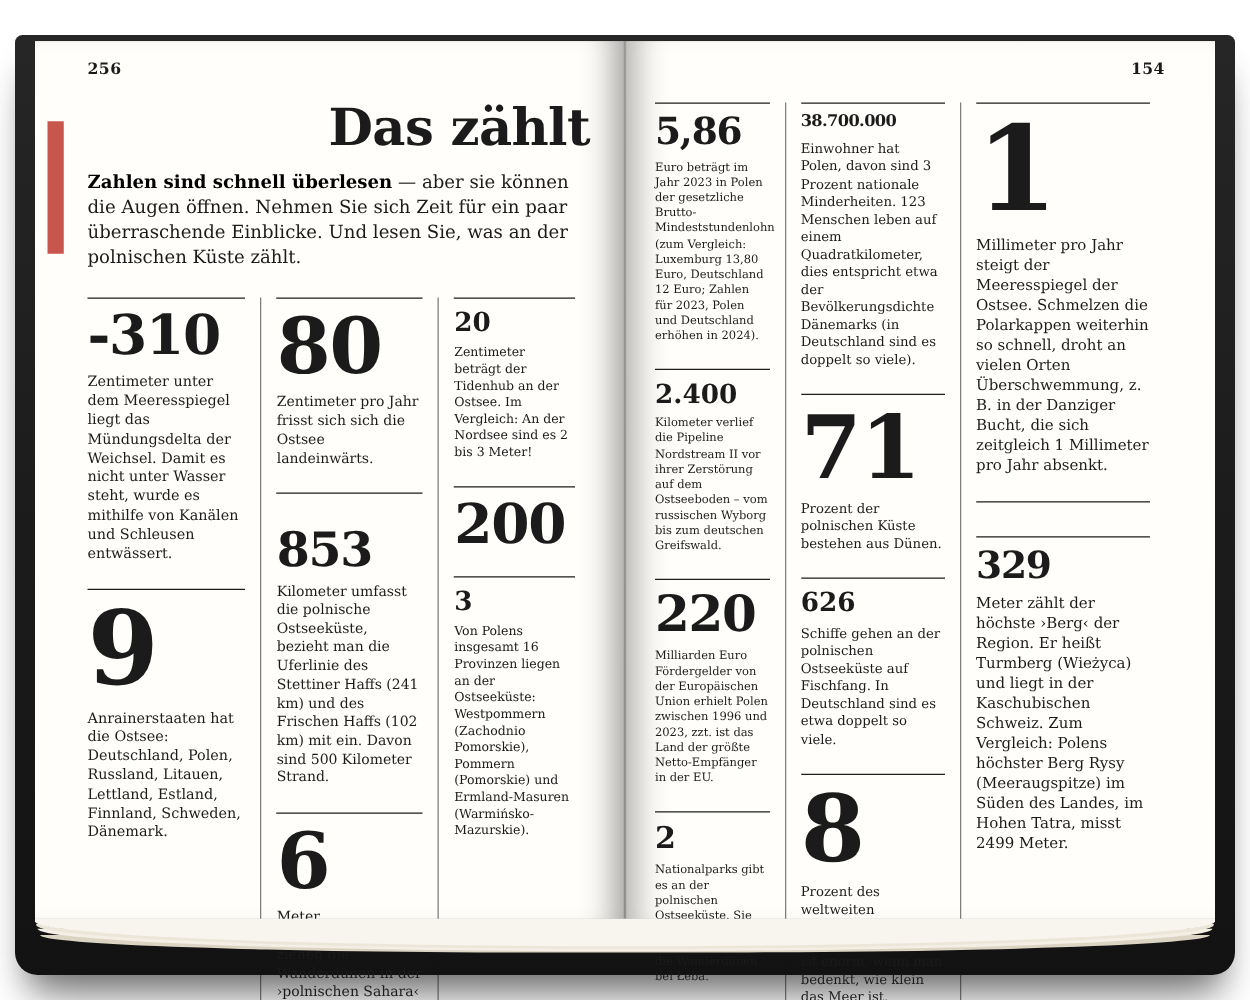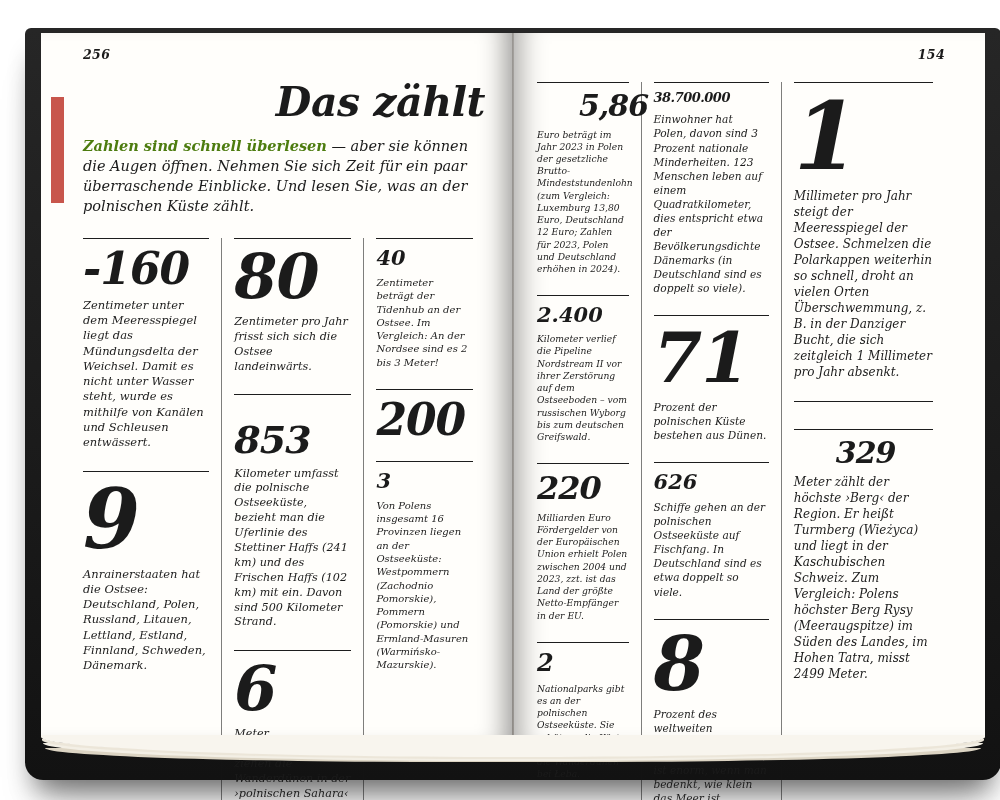--- a/index.html
+++ b/index.html
@@ -1,43 +1,43 @@
 <!DOCTYPE html>
 <html lang="de"><head>
 <meta charset="utf-8">
 <style>
   html,body{margin:0;padding:0;width:1000px;height:800px;background:#ffffff;overflow:hidden;}
   body{font-family:"DejaVu Serif","Liberation Serif",serif;color:#1b1b1b;position:relative;}
 
   
-  .book{position:absolute;left:25px;top:28px;width:976px;height:752px;
+  .book{position:absolute;left:12px;top:28px;width:976px;height:752px;
         background:linear-gradient(#262626,#121212);
         border-radius:6px 6px 18px 18px;
-        box-shadow:0 20px 26px -10px rgba(0,0,0,.45), 0 34px 38px -18px rgba(0,0,0,.25);font-style:italic;}
+        box-shadow:0 20px 26px -10px rgba(0,0,0,.45), 0 34px 38px -18px rgba(0,0,0,.25);}
   .spread{position:absolute;left:16px;right:16px;top:5px;height:702px;display:flex;background:#fffefb;}
   .page{flex:1;position:relative;background:#fffefb;min-width:0;}
   .page-left{box-shadow:inset -28px 0 26px -20px rgba(0,0,0,.40);}
   .page-right{box-shadow:inset 28px 0 26px -20px rgba(0,0,0,.34);}
   .gutter{position:absolute;left:50%;top:0;bottom:0;width:2px;margin-left:-1px;
           background:linear-gradient(rgba(40,30,20,.45),rgba(40,30,20,.6));opacity:.45;}
   .page-stack{position:absolute;left:16px;right:16px;top:707px;height:22px;background:#f8f5ee;
           border-radius:0 0 50% 50% / 0 0 20px 20px;
           box-shadow:0 3px 0 -1px #ece6d9, 0 6px 0 -2px #f3efe5, 0 9px 0 -4px #dcd4c3;}
 
   
   .inner{position:absolute;inset:0;}
   .inner-left{padding:14px 28px 0 42px;}
   .inner-right{padding:14px 40px 0 24px;}
   .pagenum{font-size:12.5px;font-weight:700;letter-spacing:.4px;}
   .pagenum-right{text-align:right;}
 
   .title{font-size:41px;font-weight:700;margin:16px 0 10px;letter-spacing:-.5px;text-align:right;}
   .redbar{position:absolute;left:10px;top:64px;width:13px;height:106px;background:#c8564c;}
   .intro{font-size:14.5px;line-height:1.38;margin:0;width:402px;}
-  .intro .lead{color:#4d7c0f;font-weight:700;}
+  .intro .lead{color:#000000;font-weight:700;}
 
   .cols{display:flex;margin-top:22px;align-items:stretch;}
   .col{padding:0 12px;border-left:1px solid rgba(20,20,20,.55);min-width:0;}
   .col:first-child{padding-left:0;border-left:none;}
   .cols-right{margin-top:20px;}
 
   
   .plc1{width:136px;font-size:11.5px;}
   .plc2{width:126px;font-size:11.2px;}
   .plc3{width:104px;font-size:10px;}
@@ -46,24 +46,24 @@
   .prc3{width:152px;font-size:12px;}
 
   .stat{border-top:1.4px solid #1d1d1d;padding-top:7px;margin-bottom:20px;}
   .num{font-weight:700;line-height:.95;margin:2px 0 8px;letter-spacing:-1px;}
   .desc{margin:0;line-height:1.33;hyphens:auto;-webkit-hyphens:auto;}
 
   
   .n20{font-size:13px;letter-spacing:-.5px;}
   .n21{font-size:21px;letter-spacing:0;}
   .n24{font-size:24px;letter-spacing:0;}
-  .n30{font-size:30px;margin-left:42px;}
+  .n30{font-size:30px;}
   .n38{font-size:38px;margin-top:20px;}
   .n44{font-size:44px;}
-  .n46{font-size:32px;}
+  .n46{font-size:40px;}
   .n64{font-size:62px;}
   .n72{font-size:70px;}
   .n76{font-size:74px;}
   .n84{font-size:82px;}
   .n96{font-size:94px;}
 </style>
 </head>
 <body>
 
 <div class="book">
@@ -72,21 +72,21 @@
     <section class="page page-left">
       <div class="redbar"></div>
       <div class="inner inner-left">
         <div class="pagenum">256</div>
         <h1 class="title">Das zählt</h1>
         <p class="intro"><span class="lead">Zahlen sind schnell überlesen</span><span> — aber sie können die Augen öffnen. Nehmen Sie sich Zeit für ein paar überraschende Einblicke. Und lesen Sie, was an der polnischen Küste zählt.</span></p>
 
         <div class="cols">
           <div class="col plc1">
             <div class="stat">
-              <div class="num n44">-160</div>
+              <div class="num n44">-310</div>
               <p class="desc">Zentimeter unter dem Meeresspiegel liegt das Mündungsdelta der Weichsel. Damit es nicht unter Wasser steht, wurde es mithilfe von Kanälen und Schleusen entwässert.</p>
             </div>
             <div class="stat">
               <div class="num n84">9</div>
               <p class="desc">Anrainerstaaten hat die Ostsee: Deutschland, Polen, Russland, Litauen, Lettland, Estland, Finnland, Schweden, Dänemark.</p>
             </div>
           </div>
 
           <div class="col plc2">
             <div class="stat">
@@ -98,21 +98,21 @@
               <p class="desc">Kilometer umfasst die polnische Ostseeküste, bezieht man die Uferlinie des Stettiner Haffs (241 km) und des Frischen Haffs (102 km) mit ein. Davon sind 500 Kilometer Strand.</p>
             </div>
             <div class="stat">
               <div class="num n64">6</div>
               <p class="desc">Meter durchschnittlich ziehen die Wanderdünen in der ›polnischen Sahara‹ jedes Jahr vorwärts. Was sich ihnen in den Weg stellt, wird zugeschüttet: Bäume, Häuser, Seen …</p>
             </div>
           </div>
 
           <div class="col plc3">
             <div class="stat">
-              <div class="num n21">40</div>
+              <div class="num n21">20</div>
               <p class="desc">Zentimeter beträgt der Tidenhub an der Ostsee. Im Vergleich: An der Nordsee sind es 2 bis 3 Meter!</p>
             </div>
             <div class="stat">
               <div class="num n44">200</div>
             </div>
             <div class="stat">
               <div class="num n21">3</div>
               <p class="desc">Von Polens insgesamt 16 Provinzen liegen an der Ostseeküste: Westpommern (Zachodnio Pomorskie), Pommern (Pomorskie) und Ermland-Masuren (Warmińsko-Mazurskie).</p>
             </div>
           </div>
@@ -129,21 +129,21 @@
             <div class="stat">
               <div class="num n30">5,86</div>
               <p class="desc">Euro beträgt im Jahr 2023 in Polen der gesetzliche Brutto-Mindeststundenlohn (zum Vergleich: Luxemburg 13,80 Euro, Deutschland 12 Euro; Zahlen für 2023, Polen und Deutschland erhöhen in 2024).</p>
             </div>
             <div class="stat">
               <div class="num n21">2.400</div>
               <p class="desc">Kilometer verlief die Pipeline Nordstream II vor ihrer Zerstörung auf dem Ostseeboden – vom russischen Wyborg bis zum deutschen Greifswald.</p>
             </div>
             <div class="stat">
               <div class="num n46">220</div>
-              <p class="desc">Milliarden Euro Fördergelder von der Europäischen Union erhielt Polen zwischen 2004 und 2023, zzt. ist das Land der größte Netto-Empfänger in der EU.</p>
+              <p class="desc">Milliarden Euro Fördergelder von der Europäischen Union erhielt Polen zwischen 1996 und 2023, zzt. ist das Land der größte Netto-Empfänger in der EU.</p>
             </div>
             <div class="stat">
               <div class="num n24">2</div>
               <p class="desc">Nationalparks gibt es an der polnischen Ostseeküste. Sie schützen die Küste der Insel Wolin und die Wanderdünen bei Łeba.</p>
             </div>
           </div>
 
           <div class="col prc2">
             <div class="stat">
               <div class="num n20">38.700.000</div>

